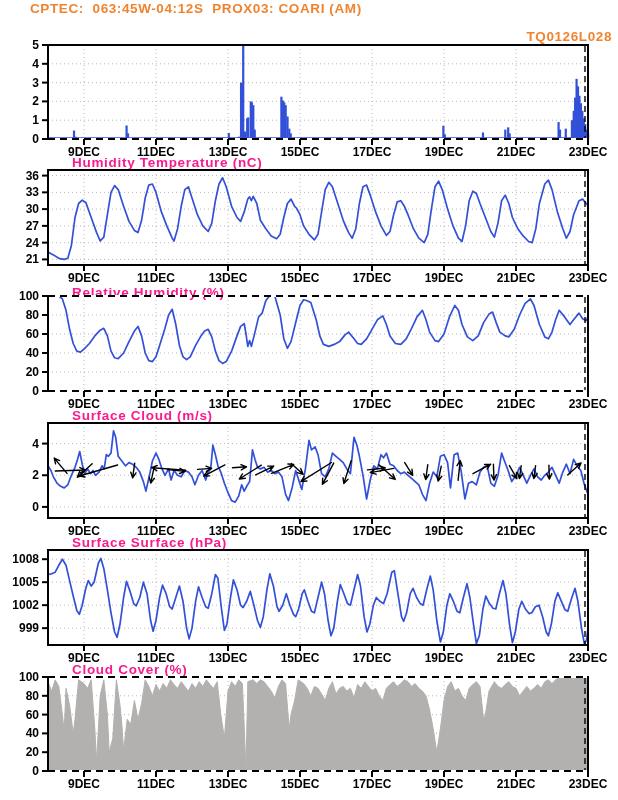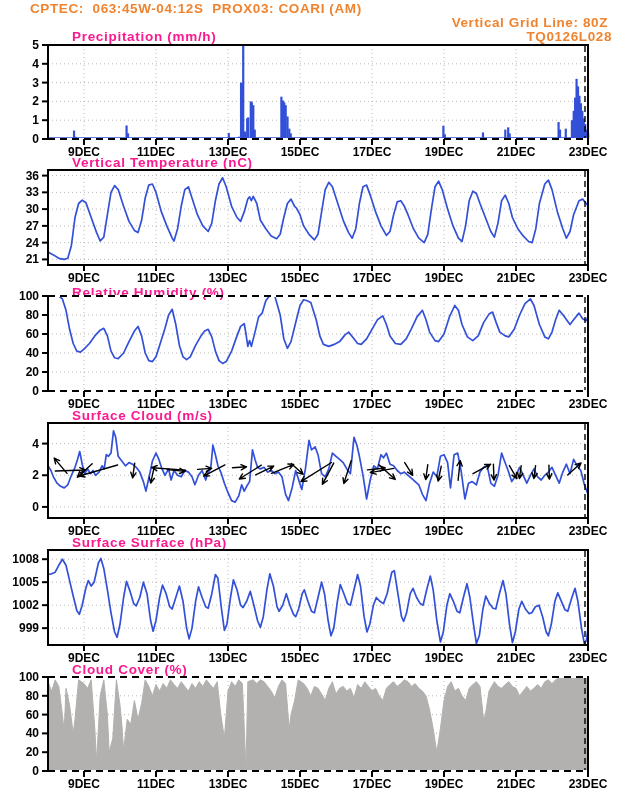--- a/index.html
+++ b/index.html
@@ -11,25 +11,23 @@
   svg{position:absolute;left:0;top:0;}
   svg text{font-family:"Liberation Sans",sans-serif;font-weight:bold;fill:#000;}
   .ylab{font-size:12px;text-anchor:end;}
   .xlab{font-size:12px;text-anchor:middle;}
 </style>
 </head>
 <body>
 
 <div id="page">
   <div class="hdr orange" style="left:30px;top:1px">CPTEC:  063:45W-04:12S  PROX03: COARI (AM)</div>
-  <div class="hdr orange" style="right:10px;top:15px">Vertical Grid Line: 80Z</div>
   <div class="hdr orange" style="right:6px;top:29px">TQ0126L028</div>
 
-  <div class="ptitle" style="left:72px;top:29px">Precipitation (mm/h)</div>
-  <div class="ptitle" style="left:72px;top:155px">Vertical Temperature (nC)</div>
+  <div class="ptitle" style="left:72px;top:155px">Humidity Temperature (nC)</div>
   <div class="ptitle" style="left:72px;top:285px">Relative Humidity (%)</div>
   <div class="ptitle" style="left:72px;top:408px">Surface Cloud (m/s)</div>
   <div class="ptitle" style="left:72px;top:535px">Surface Surface (hPa)</div>
   <div class="ptitle" style="left:72px;top:662px">Cloud Cover (%)</div>
 
   <svg id="plot" width="618" height="800" viewBox="0 0 618 800">
       <line x1="48" y1="139" x2="588" y2="139" stroke="#b8b8b8" stroke-width="1" stroke-dasharray="1 3"></line>
       <line x1="48" y1="120.2" x2="588" y2="120.2" stroke="#b8b8b8" stroke-width="1" stroke-dasharray="1 3"></line>
       <line x1="48" y1="101.4" x2="588" y2="101.4" stroke="#b8b8b8" stroke-width="1" stroke-dasharray="1 3"></line>
       <line x1="48" y1="82.6" x2="588" y2="82.6" stroke="#b8b8b8" stroke-width="1" stroke-dasharray="1 3"></line>

